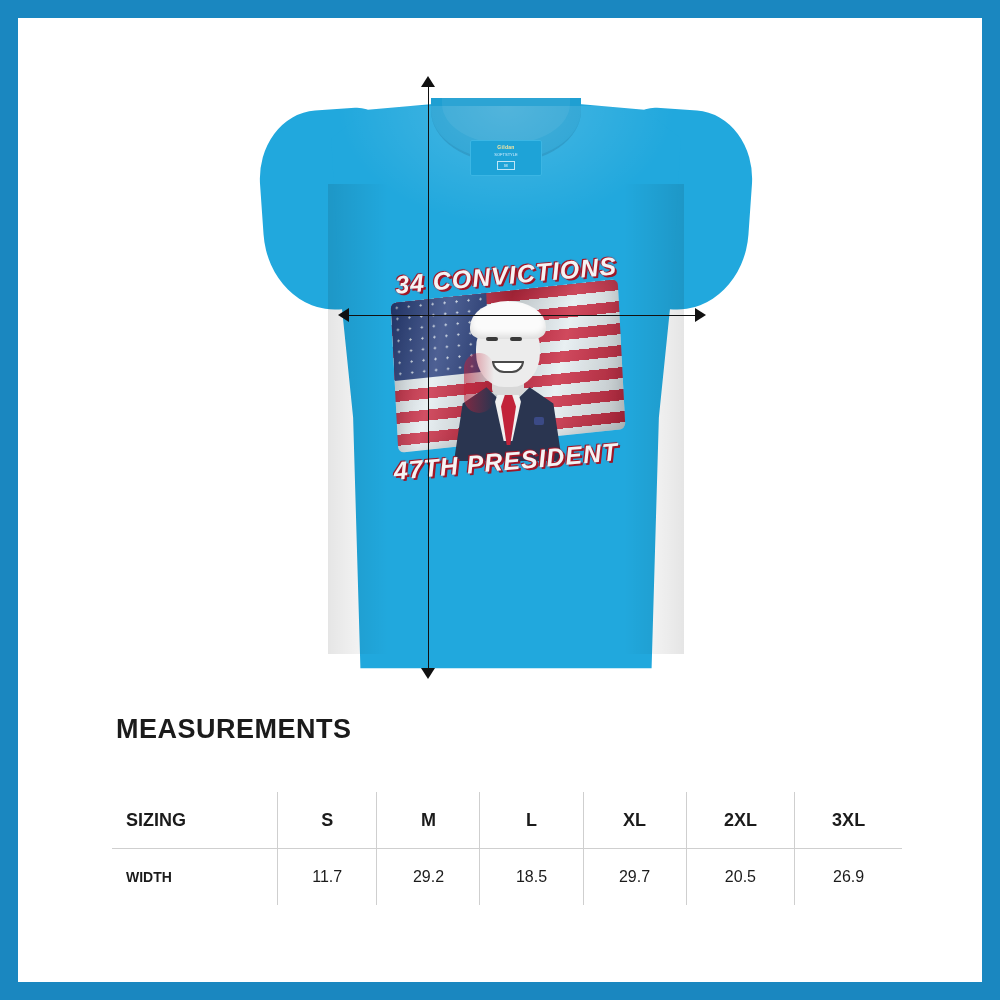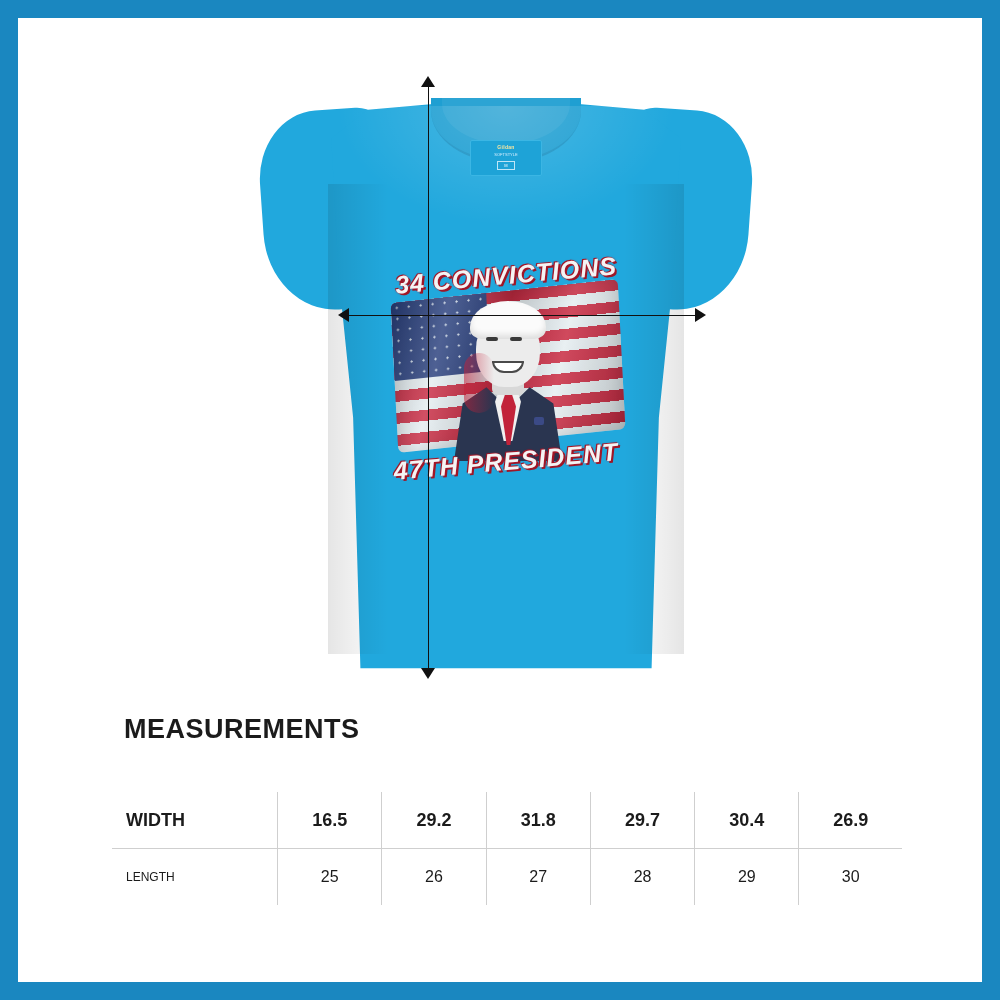--- a/index.html
+++ b/index.html
@@ -374,21 +374,21 @@
     left: 671px; top: 291px;
     margin-top: -7px;
     border-top: 7px solid transparent;
     border-bottom: 7px solid transparent;
     border-left: 11px solid #111111;
   }
 
   
   .measure-title {
     position: absolute;
-    left: 100px;
+    left: 92px;
     top: 690px;
     font-size: 27px;
     font-weight: bold;
     color: #1b1b1b;
     letter-spacing: 0.5px;
   }
   table.size-table {
     position: absolute;
     left: 88px;
     top: 768px;
@@ -400,22 +400,22 @@
   table.size-table td {
     border: 1px solid #cfcfcf;
     height: 54px;
     text-align: center;
     vertical-align: middle;
   }
   table.size-table tr td:first-child {
     border-left: none;
     text-align: left;
     padding-left: 14px;
-    font-weight: normal;
-    font-size: 12px;
+    font-weight: bold;
+    font-size: 14px;
     width: 150px;
   }
   table.size-table tr td:last-child {
     border-right: none;
   }
   table.size-table tr:first-child td {
     border-top: none;
     font-weight: bold;
     font-size: 18px;
   }
@@ -477,34 +477,34 @@
       <div class="ah down"></div>
       <div class="ah left"></div>
       <div class="ah right"></div>
     </div>
 
     <div class="measure-title">MEASUREMENTS</div>
 
     <table class="size-table">
       <tbody>
         <tr>
-          <td>WIDTH</td>
-          <td>16.5</td>
-          <td>29.2</td>
-          <td>31.8</td>
-          <td>29.7</td>
-          <td>30.4</td>
-          <td>26.9</td>
+          <td>SIZING</td>
+          <td>S</td>
+          <td>M</td>
+          <td>L</td>
+          <td>XL</td>
+          <td>2XL</td>
+          <td>3XL</td>
         </tr>
         <tr>
-          <td>LENGTH</td>
-          <td>25</td>
-          <td>26</td>
-          <td>27</td>
-          <td>28</td>
-          <td>29</td>
-          <td>30</td>
+          <td>WIDTH</td>
+          <td>11.7</td>
+          <td>29.2</td>
+          <td>18.5</td>
+          <td>29.7</td>
+          <td>20.5</td>
+          <td>26.9</td>
         </tr>
       </tbody>
     </table>
 
   </div>
 </div>
 
 </body></html>

